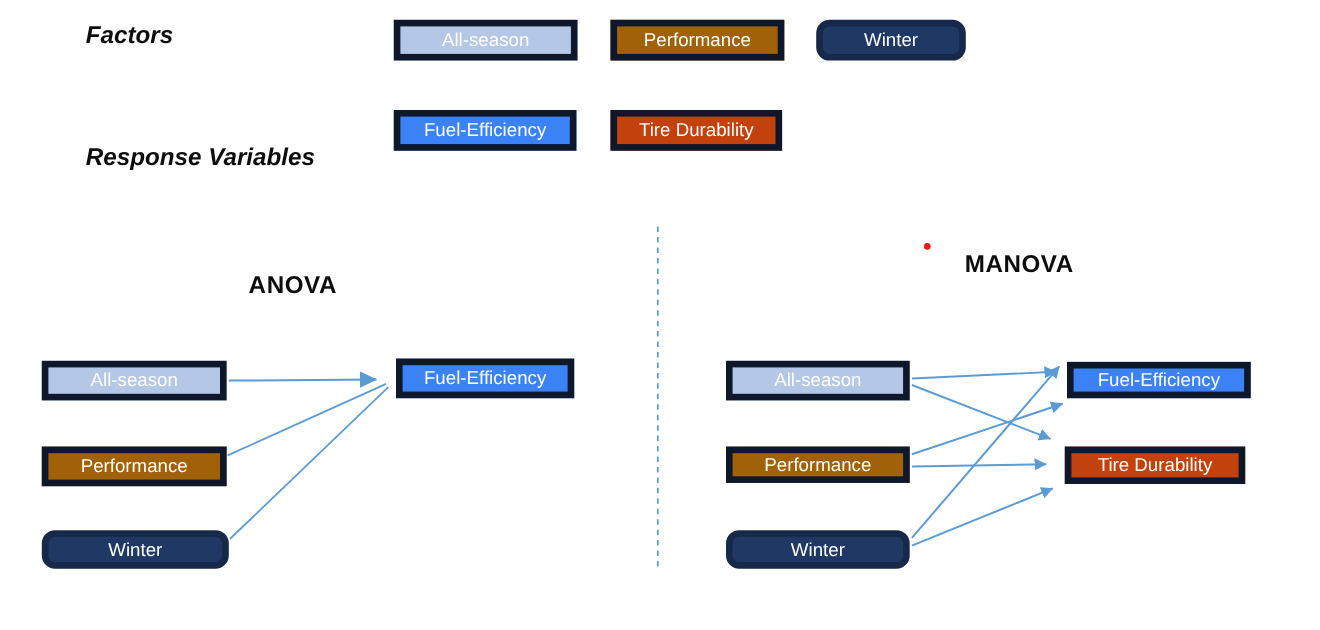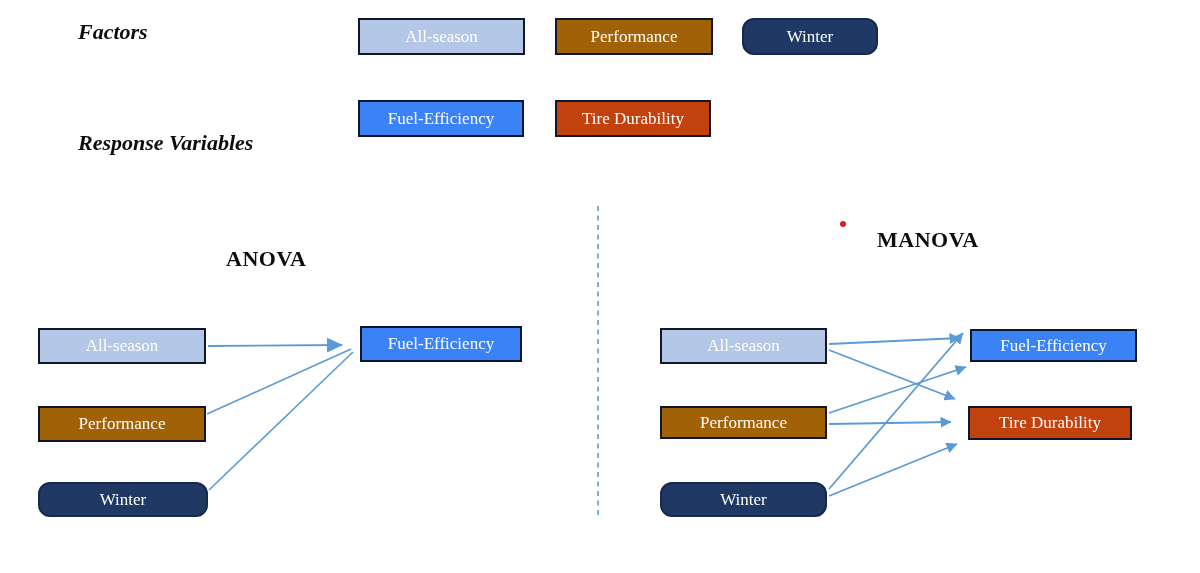--- a/index.html
+++ b/index.html
@@ -1,21 +1,21 @@
 <!DOCTYPE html>
 <html><head>
 <meta charset="utf-8">
 <style>
   html, body { margin: 0; padding: 0; background: #ffffff; }
   .canvas {
     position: relative;
     width: 1200px;
     height: 518px;
     background: #ffffff;
-    font-family: Liberation Serif, serif;
+    font-family: Liberation Sans, sans-serif;
     overflow: hidden;
   }
   .section-label {
     position: absolute;
     font-weight: bold;
     font-style: italic;
     font-size: 22px;
     color: #0d0d0d;
     white-space: nowrap;
   }
@@ -27,21 +27,21 @@
     letter-spacing: 0.5px;
     white-space: nowrap;
   }
   .nbox {
     position: absolute;
     display: flex;
     align-items: center;
     justify-content: center;
     color: #ffffff;
     font-size: 17px;
-    border: 2px solid #0f172a;
+    border: 6px solid #0f172a;
     box-sizing: border-box;
     white-space: nowrap;
   }
   .f-light  { background: #b4c7e7; }
   .f-mid    { background: #a16207; }
   .f-dark   { background: #203864; border-color: #16294a; border-radius: 12px; }
   .r-light  { background: #3b82f6; }
   .r-strong { background: #c2410c; }
   .annotation-dot {
     position: absolute;

